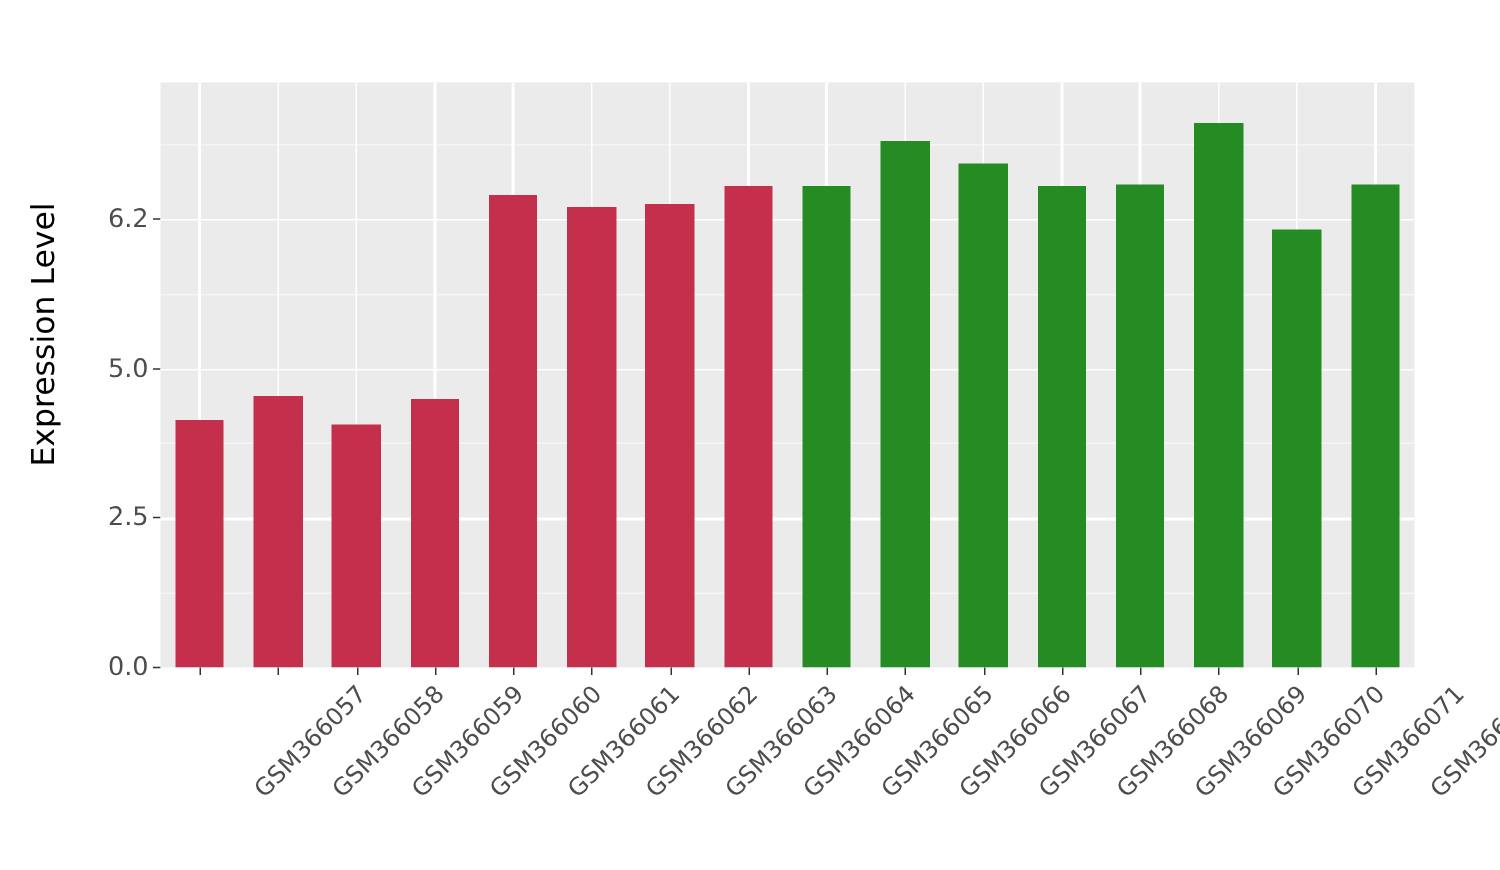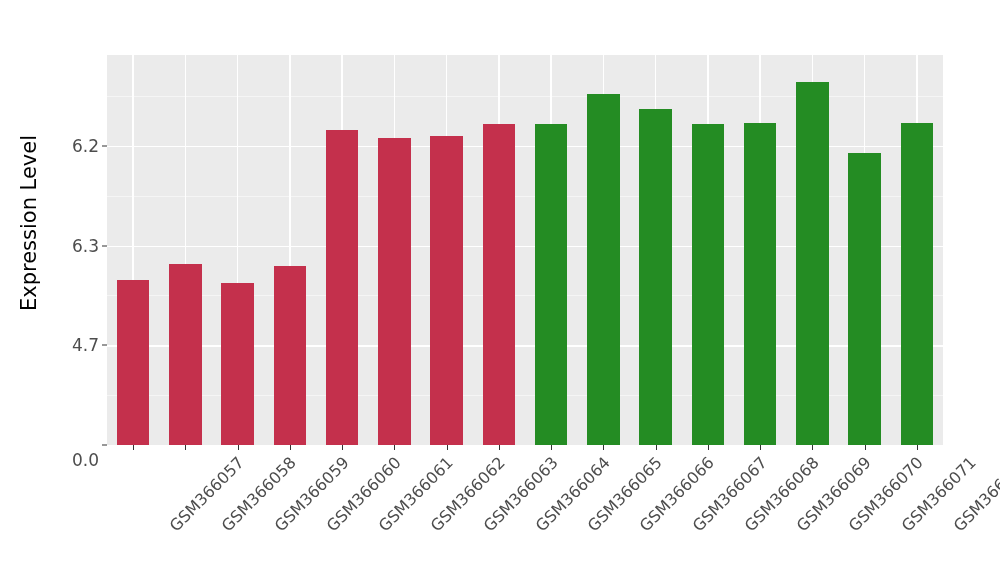--- a/index.html
+++ b/index.html
@@ -141,25 +141,25 @@
 </head>
 <body>
 
 <div id="chart-root">
 
   <div id="y-axis-title">
     <span class="ylabel-text">Expression Level</span>
   </div>
 
   <div id="y-axis">
-      <div class="ytick" style="top: 460px;">0.0</div>
+      <div class="ytick" style="top: 445px;">0.0</div>
       <div class="ytick-mark" style="top: 445px;"></div>
-      <div class="ytick" style="top: 345.307px;">4.7</div>
+      <div class="ytick" style="top: 345.307px;">2.5</div>
       <div class="ytick-mark" style="top: 345.307px;"></div>
-      <div class="ytick" style="top: 245.613px;">6.3</div>
+      <div class="ytick" style="top: 245.613px;">5.0</div>
       <div class="ytick-mark" style="top: 245.613px;"></div>
       <div class="ytick" style="top: 145.92px;">6.2</div>
       <div class="ytick-mark" style="top: 145.92px;"></div>
     </div>
 
   <div id="panel">
     <div id="grid-layer">
         <div class="gridline-minor" style="top: 340.153px;"></div>
         <div class="gridline-minor" style="top: 240.46px;"></div>
         <div class="gridline-minor" style="top: 140.767px;"></div>

